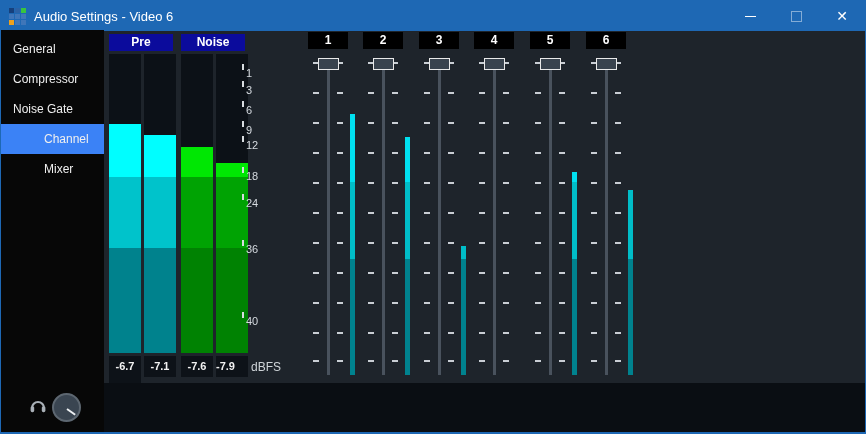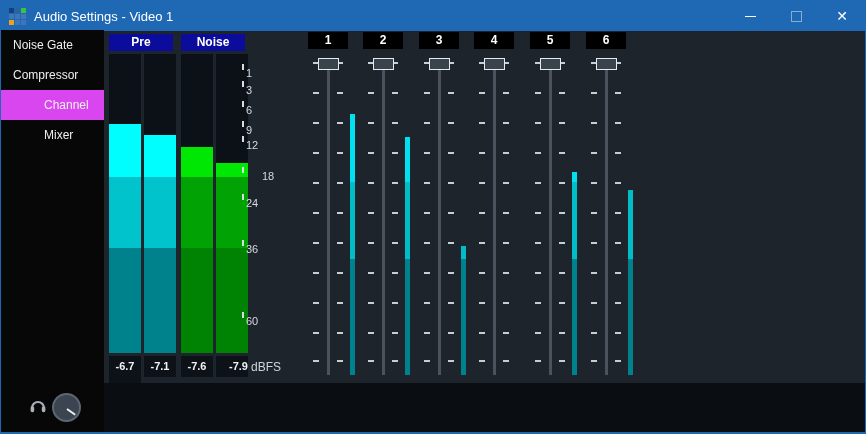--- a/index.html
+++ b/index.html
@@ -13,21 +13,21 @@
   #titlebar{position:absolute;left:0;top:0;width:100%;height:30px;background:#1e68b4;display:flex;align-items:center;}
   #app-icon{width:17px;height:17px;margin-left:8px;display:grid;grid-template-columns:repeat(3,1fr);grid-template-rows:repeat(3,1fr);gap:1px;}
   #app-icon div{width:100%;height:100%;}
   #window-title{color:#fff;font-size:13px;margin-left:8px;flex:1;white-space:nowrap;}
   .tb-btn{width:46px;height:30px;display:flex;align-items:center;justify-content:center;color:#fff;}
   .min-glyph{width:11px;height:1px;background:#fff;}
   .max-glyph{width:9px;height:9px;border:1px solid rgba(255,255,255,.45);}
   .close-glyph{font-size:14px;line-height:14px;color:#fff;}
   #sidebar{position:absolute;left:0;top:29px;width:103px;bottom:0;background:#070707;}
   .side-item{height:30px;line-height:30px;padding-left:12px;color:#efefef;font-size:12px;cursor:default;}
-  .side-item.sel{background:#d946ef;padding-left:43px;}
+  .side-item.sel{background:#3b82f6;padding-left:43px;}
   #stage{position:absolute;inset:0;}
   .abs{position:absolute;}
   #footer{position:absolute;left:103px;right:0;top:382px;bottom:0;background:#0a0e13;}
   #knob{position:absolute;left:51px;top:392px;width:29px;height:29px;border-radius:50%;
     background:#3a4551;border:2px solid #5d6771;box-sizing:border-box;}
   #knob-indicator{position:absolute;left:50%;top:50%;width:10px;height:2px;background:#eef1f3;
     transform-origin:0 50%;transform:rotate(35deg);}
   #headphones{position:absolute;left:28px;top:397px;}
 </style>
 </head>
@@ -40,71 +40,72 @@
         <div style="background: rgb(22, 64, 124);"></div>
         <div style="background: rgb(43, 98, 166);"></div>
         <div style="background: rgb(57, 196, 63);"></div>
         <div style="background: rgb(63, 118, 185);"></div>
         <div style="background: rgb(63, 118, 185);"></div>
         <div style="background: rgb(63, 118, 185);"></div>
         <div style="background: rgb(239, 161, 28);"></div>
         <div style="background: rgb(63, 118, 185);"></div>
         <div style="background: rgb(63, 118, 185);"></div>
       </div>
-    <div id="window-title">Audio Settings - Video 1</div>
+    <div id="window-title">Audio Settings - Video 6</div>
     <div class="tb-btn">
         <div class="min-glyph"></div>
       </div>
     <div class="tb-btn">
         <div class="max-glyph"></div>
       </div>
     <div class="tb-btn">
         <span class="close-glyph">✕</span>
       </div>
   </div>
 
   <div id="sidebar">
+      <div class="side-item" style="margin-top: 4px;">General</div>
+      <div class="side-item">Compressor</div>
       <div class="side-item">Noise Gate</div>
-      <div class="side-item">Compressor</div>
       <div class="side-item sel">Channel Mixer</div>
     </div>
 
   <div id="stage">
       <div class="abs" style="left: 108px; top: 33px; width: 64px; height: 17px; background: rgb(11, 11, 156); color: rgb(255, 255, 255); font-size: 12px; font-weight: bold; text-align: center; line-height: 17px;">Pre</div>
       <div class="abs" style="left: 108px; top: 53px; width: 32px; height: 299px; background: rgb(12, 17, 23);"></div>
       <div class="abs" style="left: 108px; top: 123px; width: 32px; height: 229px; background: linear-gradient(rgb(0, 254, 255) 0px, rgb(0, 254, 255) 53px, rgb(0, 195, 203) 53px, rgb(0, 195, 203) 124px, rgb(0, 130, 141) 124px, rgb(0, 130, 141) 100%);"></div>
       <div class="abs" style="left: 108px; top: 355px; width: 32px; height: 27px; background: rgb(13, 18, 24); color: rgb(242, 242, 242); font-size: 11px; font-weight: bold; text-align: center; line-height: 21px;">-6.7</div>
       <div class="abs" style="left: 143px; top: 53px; width: 32px; height: 299px; background: rgb(12, 17, 23);"></div>
       <div class="abs" style="left: 143px; top: 134px; width: 32px; height: 218px; background: linear-gradient(rgb(0, 254, 255) 0px, rgb(0, 254, 255) 42px, rgb(0, 195, 203) 42px, rgb(0, 195, 203) 113px, rgb(0, 130, 141) 113px, rgb(0, 130, 141) 100%);"></div>
       <div class="abs" style="left: 143px; top: 355px; width: 32px; height: 21px; background: rgb(13, 18, 24); color: rgb(242, 242, 242); font-size: 11px; font-weight: bold; text-align: center; line-height: 21px;">-7.1</div>
       <div class="abs" style="left: 180px; top: 33px; width: 64px; height: 17px; background: rgb(11, 11, 156); color: rgb(255, 255, 255); font-size: 12px; font-weight: bold; text-align: center; line-height: 17px;">Noise</div>
       <div class="abs" style="left: 180px; top: 53px; width: 32px; height: 299px; background: rgb(12, 17, 23);"></div>
       <div class="abs" style="left: 180px; top: 146px; width: 32px; height: 206px; background: linear-gradient(rgb(0, 231, 3) 0px, rgb(0, 231, 3) 30px, rgb(0, 163, 3) 30px, rgb(0, 163, 3) 101px, rgb(0, 130, 2) 101px, rgb(0, 130, 2) 100%);"></div>
       <div class="abs" style="left: 180px; top: 355px; width: 32px; height: 21px; background: rgb(13, 18, 24); color: rgb(242, 242, 242); font-size: 11px; font-weight: bold; text-align: center; line-height: 21px;">-7.6</div>
       <div class="abs" style="left: 215px; top: 53px; width: 32px; height: 299px; background: rgb(12, 17, 23);"></div>
       <div class="abs" style="left: 215px; top: 162px; width: 32px; height: 190px; background: linear-gradient(rgb(0, 231, 3) 0px, rgb(0, 231, 3) 14px, rgb(0, 163, 3) 14px, rgb(0, 163, 3) 85px, rgb(0, 130, 2) 85px, rgb(0, 130, 2) 100%);"></div>
-      <div class="abs" style="left: 215px; top: 355px; width: 32px; height: 21px; background: rgb(13, 18, 24); color: rgb(242, 242, 242); font-size: 11px; font-weight: bold; text-align: right; line-height: 21px;">-7.9</div>
+      <div class="abs" style="left: 215px; top: 355px; width: 32px; height: 21px; background: rgb(13, 18, 24); color: rgb(242, 242, 242); font-size: 11px; font-weight: bold; text-align: left; line-height: 21px;">-7.9</div>
       <div class="abs" style="left: 241px; top: 63px; width: 2px; height: 6px; background: rgb(216, 220, 224);"></div>
       <div class="abs" style="left: 245px; top: 64px; color: rgb(213, 218, 223); font-size: 11px; line-height: 16px;">1</div>
       <div class="abs" style="left: 241px; top: 80px; width: 2px; height: 6px; background: rgb(216, 220, 224);"></div>
       <div class="abs" style="left: 245px; top: 81px; color: rgb(213, 218, 223); font-size: 11px; line-height: 16px;">3</div>
       <div class="abs" style="left: 241px; top: 100px; width: 2px; height: 6px; background: rgb(216, 220, 224);"></div>
       <div class="abs" style="left: 245px; top: 101px; color: rgb(213, 218, 223); font-size: 11px; line-height: 16px;">6</div>
       <div class="abs" style="left: 241px; top: 120px; width: 2px; height: 6px; background: rgb(216, 220, 224);"></div>
       <div class="abs" style="left: 245px; top: 121px; color: rgb(213, 218, 223); font-size: 11px; line-height: 16px;">9</div>
       <div class="abs" style="left: 241px; top: 135px; width: 2px; height: 6px; background: rgb(216, 220, 224);"></div>
       <div class="abs" style="left: 245px; top: 136px; color: rgb(213, 218, 223); font-size: 11px; line-height: 16px;">12</div>
       <div class="abs" style="left: 241px; top: 166px; width: 2px; height: 6px; background: rgb(216, 220, 224);"></div>
-      <div class="abs" style="left: 245px; top: 167px; color: rgb(213, 218, 223); font-size: 11px; line-height: 16px; margin-left: 16px;">18</div>
+      <div class="abs" style="left: 245px; top: 167px; color: rgb(213, 218, 223); font-size: 11px; line-height: 16px;">18</div>
       <div class="abs" style="left: 241px; top: 193px; width: 2px; height: 6px; background: rgb(216, 220, 224);"></div>
       <div class="abs" style="left: 245px; top: 194px; color: rgb(213, 218, 223); font-size: 11px; line-height: 16px;">24</div>
       <div class="abs" style="left: 241px; top: 239px; width: 2px; height: 6px; background: rgb(216, 220, 224);"></div>
       <div class="abs" style="left: 245px; top: 240px; color: rgb(213, 218, 223); font-size: 11px; line-height: 16px;">36</div>
       <div class="abs" style="left: 241px; top: 311px; width: 2px; height: 6px; background: rgb(216, 220, 224);"></div>
-      <div class="abs" style="left: 245px; top: 312px; color: rgb(213, 218, 223); font-size: 11px; line-height: 16px;">60</div>
+      <div class="abs" style="left: 245px; top: 312px; color: rgb(213, 218, 223); font-size: 11px; line-height: 16px;">40</div>
       <div class="abs" style="left: 250px; top: 357px; color: rgb(207, 212, 216); font-size: 12px; line-height: 18px;">dBFS</div>
       <div class="abs" style="left: 307px; top: 31px; width: 40px; height: 17px; background: rgb(0, 0, 0); color: rgb(255, 255, 255); font-size: 12px; font-weight: bold; text-align: center; line-height: 17px;">1</div>
       <div class="abs" style="left: 326px; top: 58px; width: 3px; height: 316px; background: rgb(73, 82, 93);"></div>
       <div class="abs" style="left: 312px; top: 61px; width: 6px; height: 2px; background: rgb(201, 206, 212);"></div>
       <div class="abs" style="left: 336px; top: 61px; width: 6px; height: 2px; background: rgb(201, 206, 212);"></div>
       <div class="abs" style="left: 312px; top: 91px; width: 6px; height: 2px; background: rgb(201, 206, 212);"></div>
       <div class="abs" style="left: 336px; top: 91px; width: 6px; height: 2px; background: rgb(201, 206, 212);"></div>
       <div class="abs" style="left: 312px; top: 121px; width: 6px; height: 2px; background: rgb(201, 206, 212);"></div>
       <div class="abs" style="left: 336px; top: 121px; width: 6px; height: 2px; background: rgb(201, 206, 212);"></div>
       <div class="abs" style="left: 312px; top: 151px; width: 6px; height: 2px; background: rgb(201, 206, 212);"></div>

